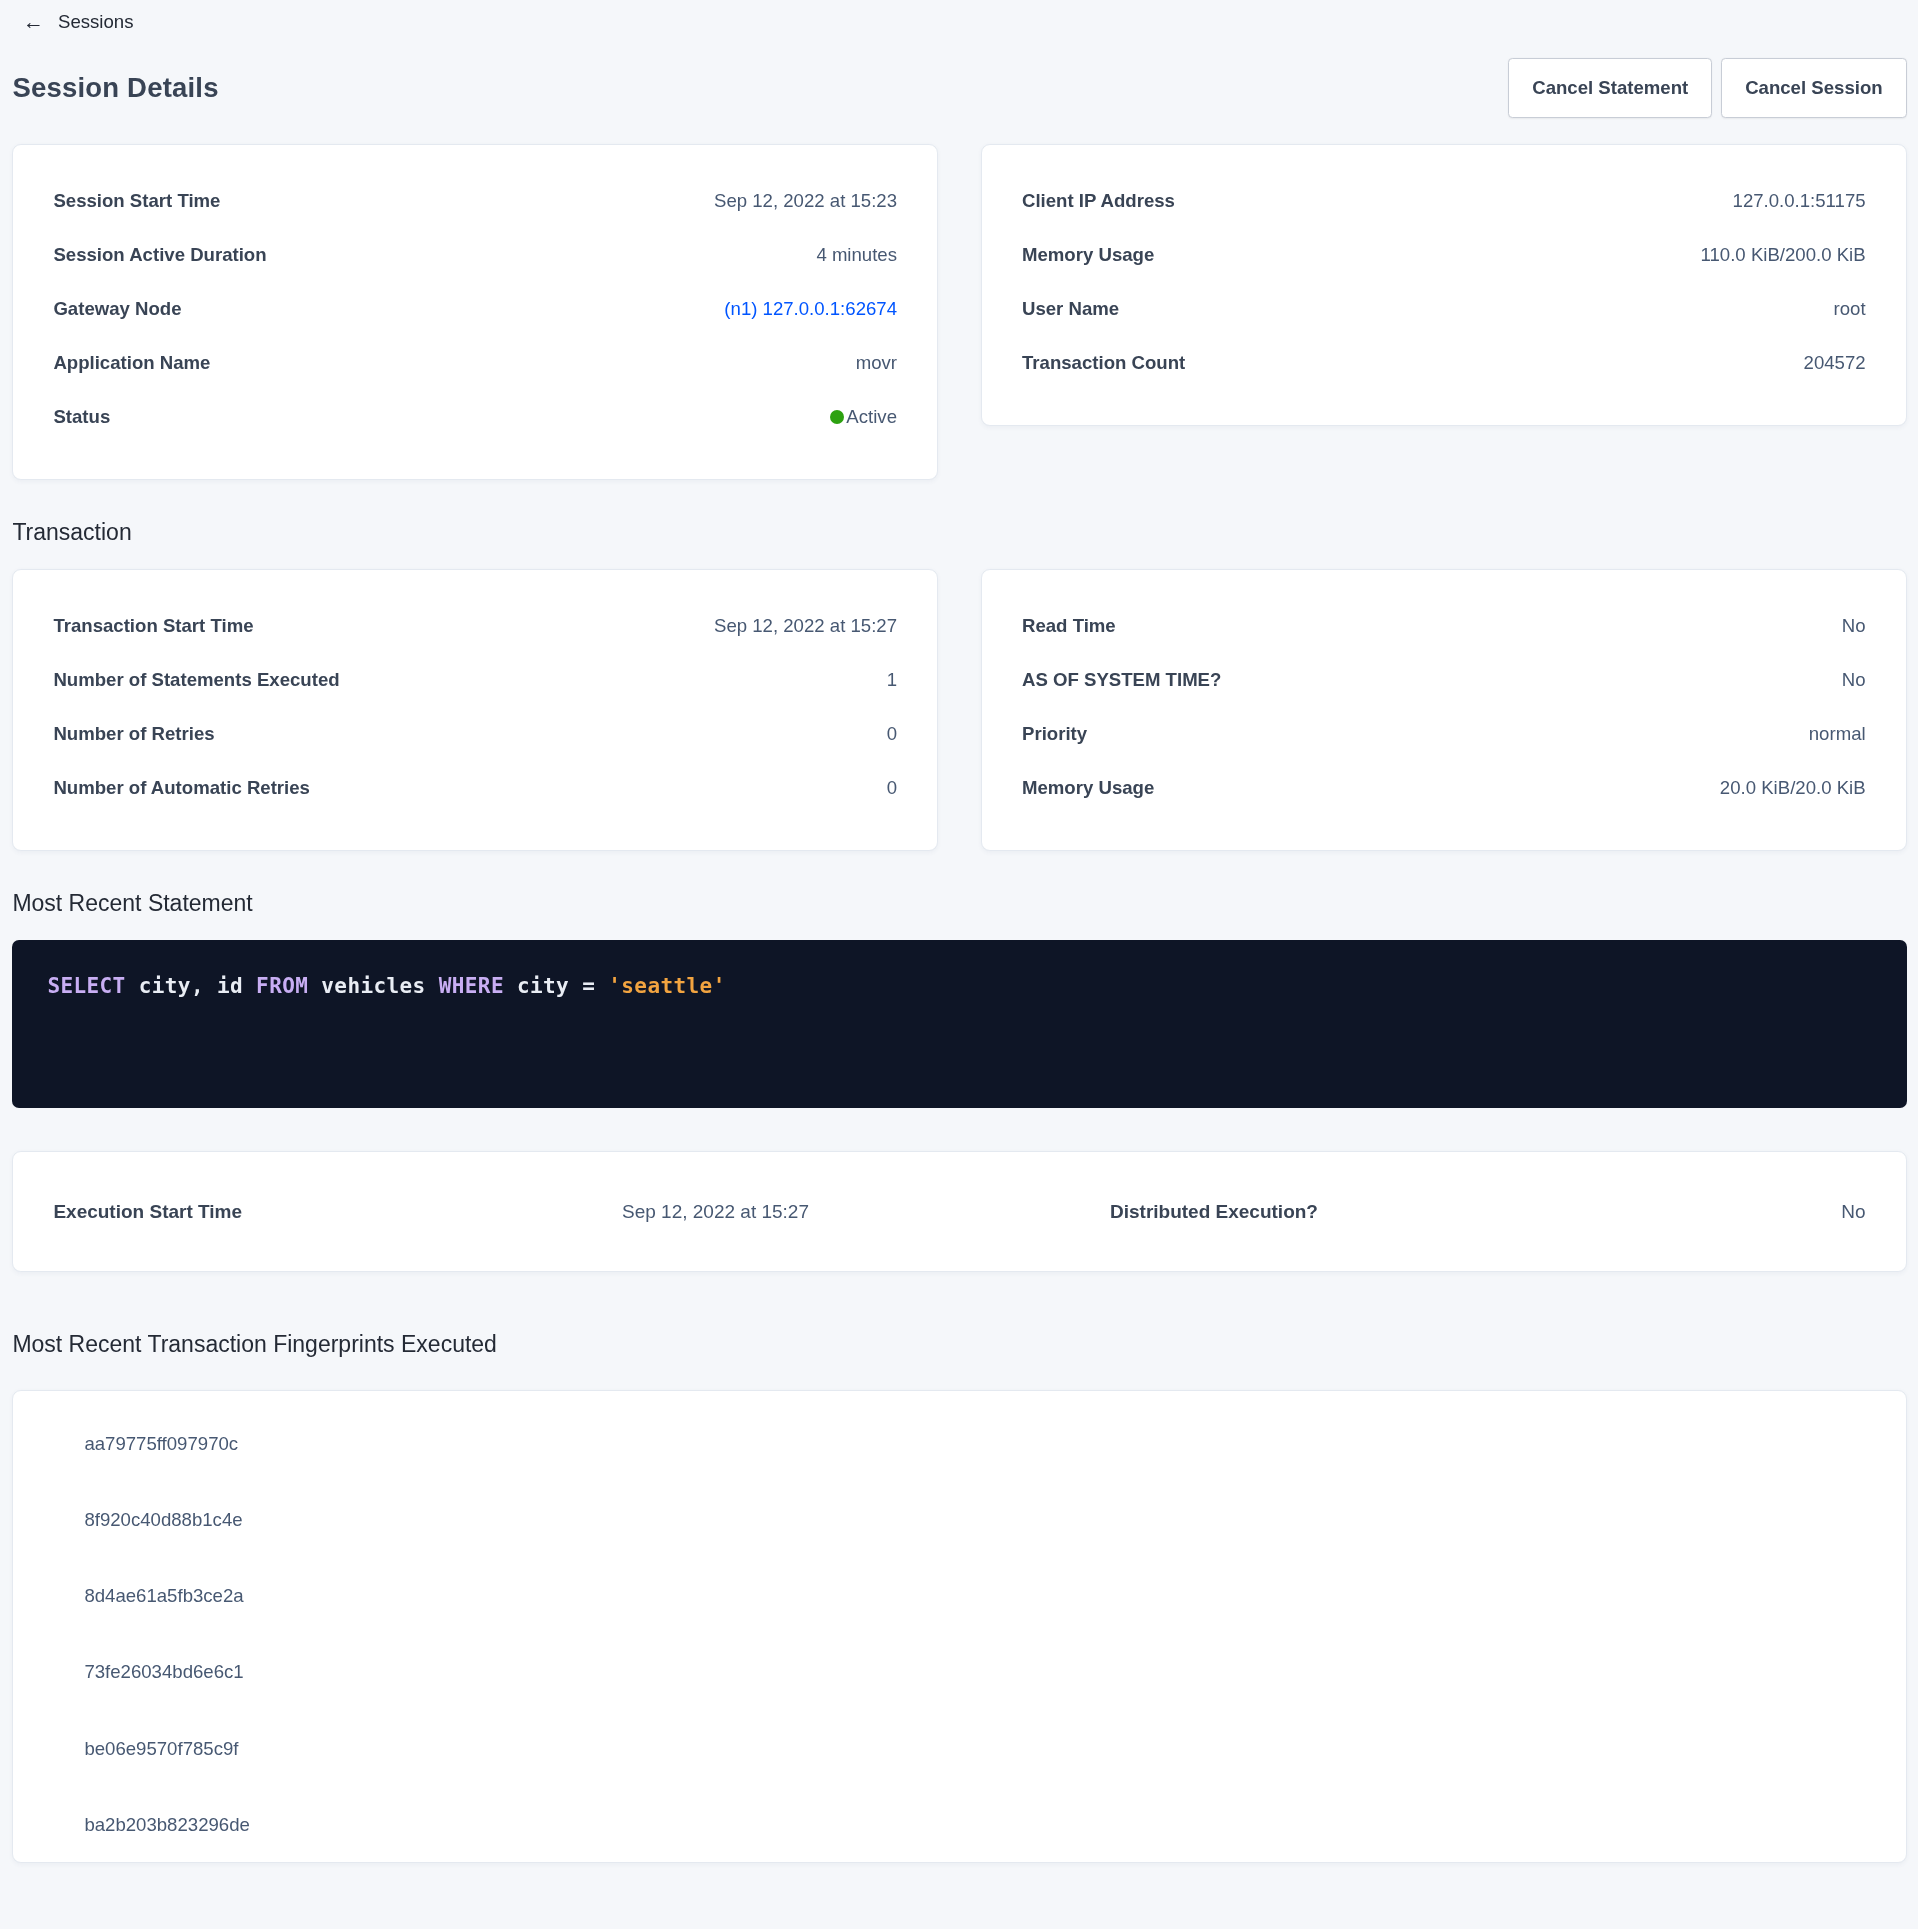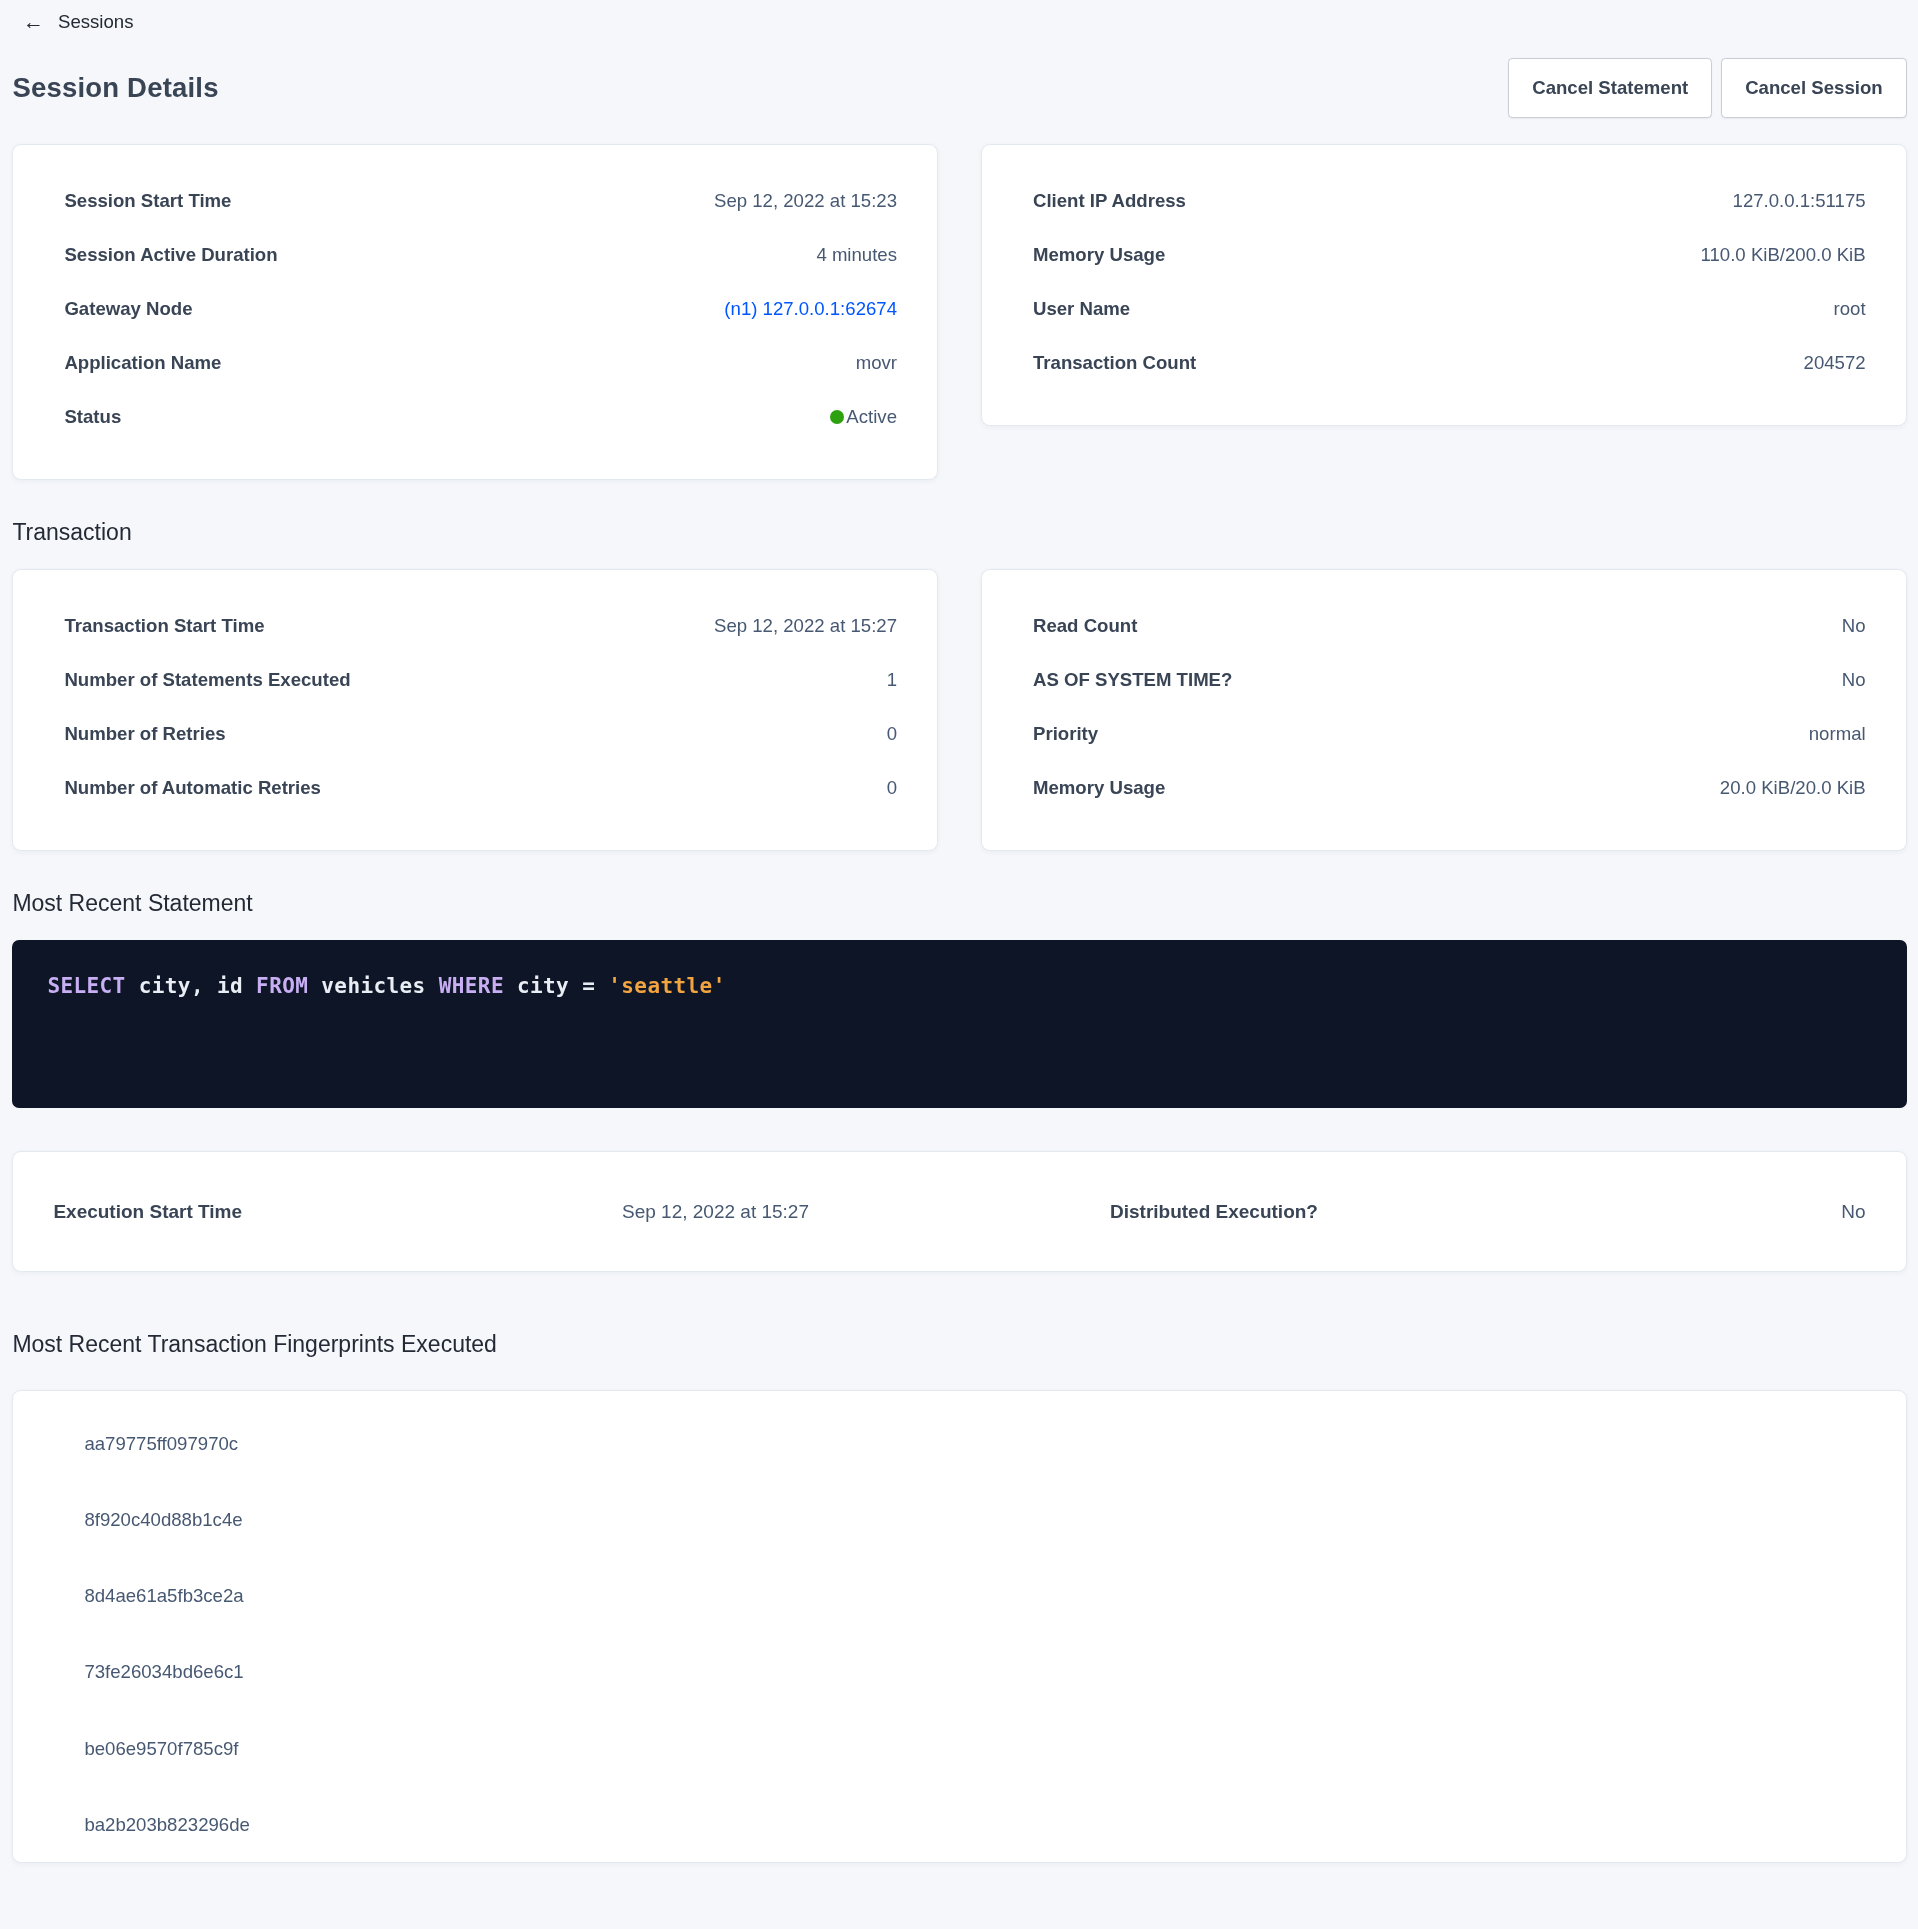--- a/index.html
+++ b/index.html
@@ -33,21 +33,21 @@
     box-shadow:0 0.9px 1.8px rgba(0,0,0,.06);cursor:pointer;
   }
 
   
   .two-col{display:grid;grid-template-columns:1fr 1fr;gap:43px;align-items:start;margin-top:26.6px;}
   .card{
     background:#ffffff;border:0.9px solid #e4e9f0;border-radius:8.9px;
     box-shadow:0 1.8px 4.4px rgba(60,80,120,.05);
     box-sizing:border-box;
   }
-  .rows{padding:44px 40px 51px;margin-left:11px;}
+  .rows{padding:44px 40px 51px;}
   .srow{display:flex;justify-content:space-between;align-items:flex-start;margin-bottom:31px;line-height:23px;font-size:18.6px;}
   .srow:last-child{margin-bottom:0;}
   .slabel{font-weight:700;color:#394455;}
   .svalue{color:#475872;text-align:right;}
   .svalue.link{font-weight:400;cursor:pointer;}
   .status-wrap{display:flex;align-items:center;gap:2px;}
   .status-dot{width:14px;height:14px;border-radius:50%;display:inline-block;}
 
   
   .section-title{margin:39px 0 23px;font-size:23px;font-weight:400;color:#242a35;}
@@ -162,21 +162,21 @@
           </div>
           <div class="srow">
             <span class="slabel">Number of Automatic Retries</span>
             <span class="svalue">0</span>
           </div>
         </div>
     </div>
     <div class="card">
       <div class="rows">
           <div class="srow">
-            <span class="slabel">Read Count</span>
+            <span class="slabel">Read Time</span>
             <span class="svalue">No</span>
           </div>
           <div class="srow">
             <span class="slabel">AS OF SYSTEM TIME?</span>
             <span class="svalue">No</span>
           </div>
           <div class="srow">
             <span class="slabel">Priority</span>
             <span class="svalue">normal</span>
           </div>

